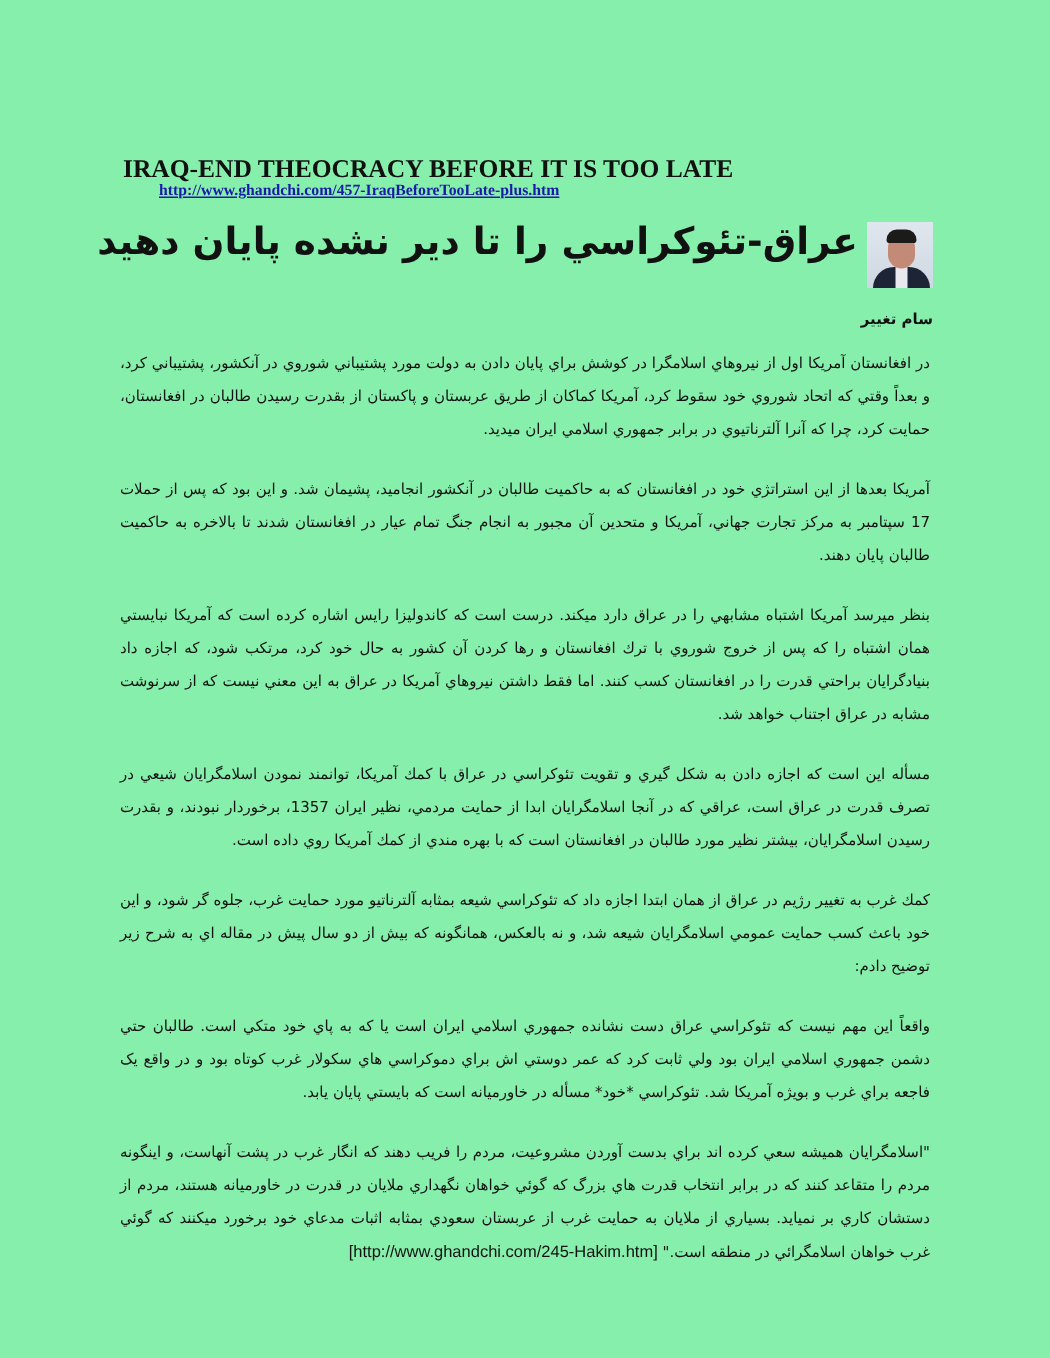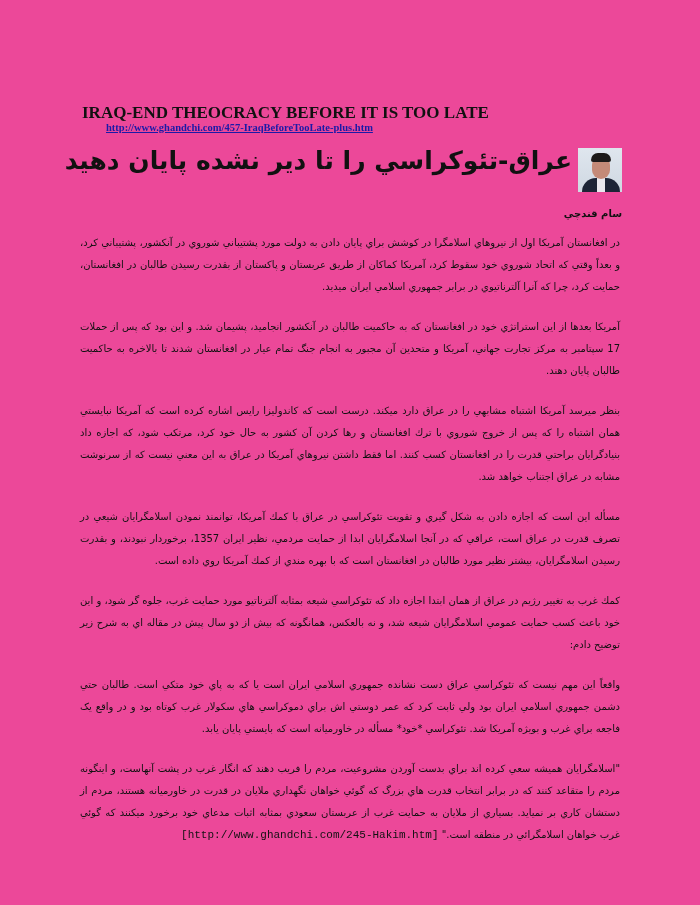--- a/index.html
+++ b/index.html
@@ -14,21 +14,21 @@
     overflow: hidden;
     font-family: "DejaVu Sans", sans-serif;
     color: #111111;
   }
   .page {
     position: absolute;
     left: 0;
     top: 0;
     width: 700px;
     height: 905px;
-    background: #ec4899;
+    background: #86efac;
   }
   .en-title {
     position: absolute;
     left: 82px;
     top: 103px;
     font-family: "Liberation Serif", serif;
     font-weight: bold;
     font-size: 17px;
     letter-spacing: 0px;
     color: #111111;
@@ -122,21 +122,21 @@
     line-height: 22px;
     color: #111111;
   }
   .body-text p {
     margin: 0 0 18px 0;
   }
   .body-text p.quote {
     margin-bottom: 18px;
   }
   .ref-link {
-    font-family: Liberation Mono, monospace;
+    font-family: Liberation Sans, sans-serif;
     font-size: 11px;
     direction: ltr;
     unicode-bidi: embed;
     color: #111111;
   }
 </style>
 </head>
 <body>
 
 <div class="page">
@@ -147,21 +147,21 @@
   <div class="fa-header">
     <div class="author-photo">
       <div class="suit"></div>
       <div class="shirt"></div>
       <div class="face"></div>
       <div class="hair"></div>
     </div>
     <div class="fa-title">عراق-تئوكراسي را تا دير نشده پايان دهيد</div>
   </div>
 
-  <div class="author-name">سام قندچي</div>
+  <div class="author-name">سام تغيير</div>
 
   <div class="body-text">
     <p>در افغانستان آمريكا اول از نيروهاي اسلامگرا در كوشش براي پايان دادن به دولت مورد پشتيباني شوروي در آنكشور، پشتيباني كرد، و بعداً وقتي كه اتحاد شوروي خود سقوط كرد، آمريكا كماكان از طريق عربستان و پاكستان از بقدرت رسيدن طالبان در افغانستان، حمايت كرد، چرا كه آنرا آلترناتيوي در برابر جمهوري اسلامي ايران ميديد.</p>
     <p>آمريكا بعدها از اين استراتژي خود در افغانستان كه به حاكميت طالبان در آنكشور انجاميد، پشيمان شد. و اين بود كه پس از حملات 17 سپتامبر به مركز تجارت جهاني، آمريكا و متحدين آن مجبور به انجام جنگ تمام عيار در افغانستان شدند تا بالاخره به حاكميت طالبان پايان دهند.</p>
     <p>بنظر ميرسد آمريكا اشتباه مشابهي را در عراق دارد ميكند. درست است كه كاندوليزا رايس اشاره كرده است كه آمريكا نبايستي همان اشتباه را كه پس از خروج شوروي با ترك افغانستان و رها كردن آن كشور به حال خود كرد، مرتكب شود، كه اجازه داد بنيادگرايان براحتي قدرت را در افغانستان كسب كنند. اما فقط داشتن نيروهاي آمريكا در عراق به اين معني نيست كه از سرنوشت مشابه در عراق اجتناب خواهد شد.</p>
     <p>مسأله اين است كه اجازه دادن به شكل گيري و تقويت تئوكراسي در عراق با كمك آمريكا، توانمند نمودن اسلامگرايان شيعي در تصرف قدرت در عراق است، عراقي كه در آنجا اسلامگرايان ابدا از حمايت مردمي، نظير ايران 1357، برخوردار نبودند، و بقدرت رسيدن اسلامگرايان، بيشتر نظير مورد طالبان در افغانستان است كه با بهره مندي از كمك آمريكا روي داده است.</p>
     <p>كمك غرب به تغيير رژيم در عراق از همان ابتدا اجازه داد كه تئوكراسي شيعه بمثابه آلترناتيو مورد حمايت غرب، جلوه گر شود، و اين خود باعث كسب حمايت عمومي اسلامگرايان شيعه شد، و نه بالعكس، همانگونه كه بيش از دو سال پيش در مقاله اي به شرح زير توضيح دادم:</p>
     <p>واقعاً اين مهم نيست كه تئوكراسي عراق دست نشانده جمهوري اسلامي ايران است يا كه به پاي خود متكي است. طالبان حتي دشمن جمهوري اسلامي ايران بود ولي ثابت كرد كه عمر دوستي اش براي دموكراسي هاي سكولار غرب كوتاه بود و در واقع يک فاجعه براي غرب و بويژه آمريكا شد. تئوكراسي *خود* مسأله در خاورميانه است كه بايستي پايان يابد.</p>
     <p class="quote">
       <span>"اسلامگرايان هميشه سعي كرده اند براي بدست آوردن مشروعيت، مردم را فريب دهند كه انگار غرب در پشت آنهاست، و اينگونه مردم را متقاعد كنند كه در برابر انتخاب قدرت هاي بزرگ كه گوئي خواهان نگهداري ملايان در قدرت در خاورميانه هستند، مردم از دستشان كاري بر نميايد. بسياري از ملايان به حمايت غرب از عربستان سعودي بمثابه اثبات مدعاي خود برخورد ميكنند كه گوئي غرب خواهان اسلامگرائي در منطقه است."</span>

